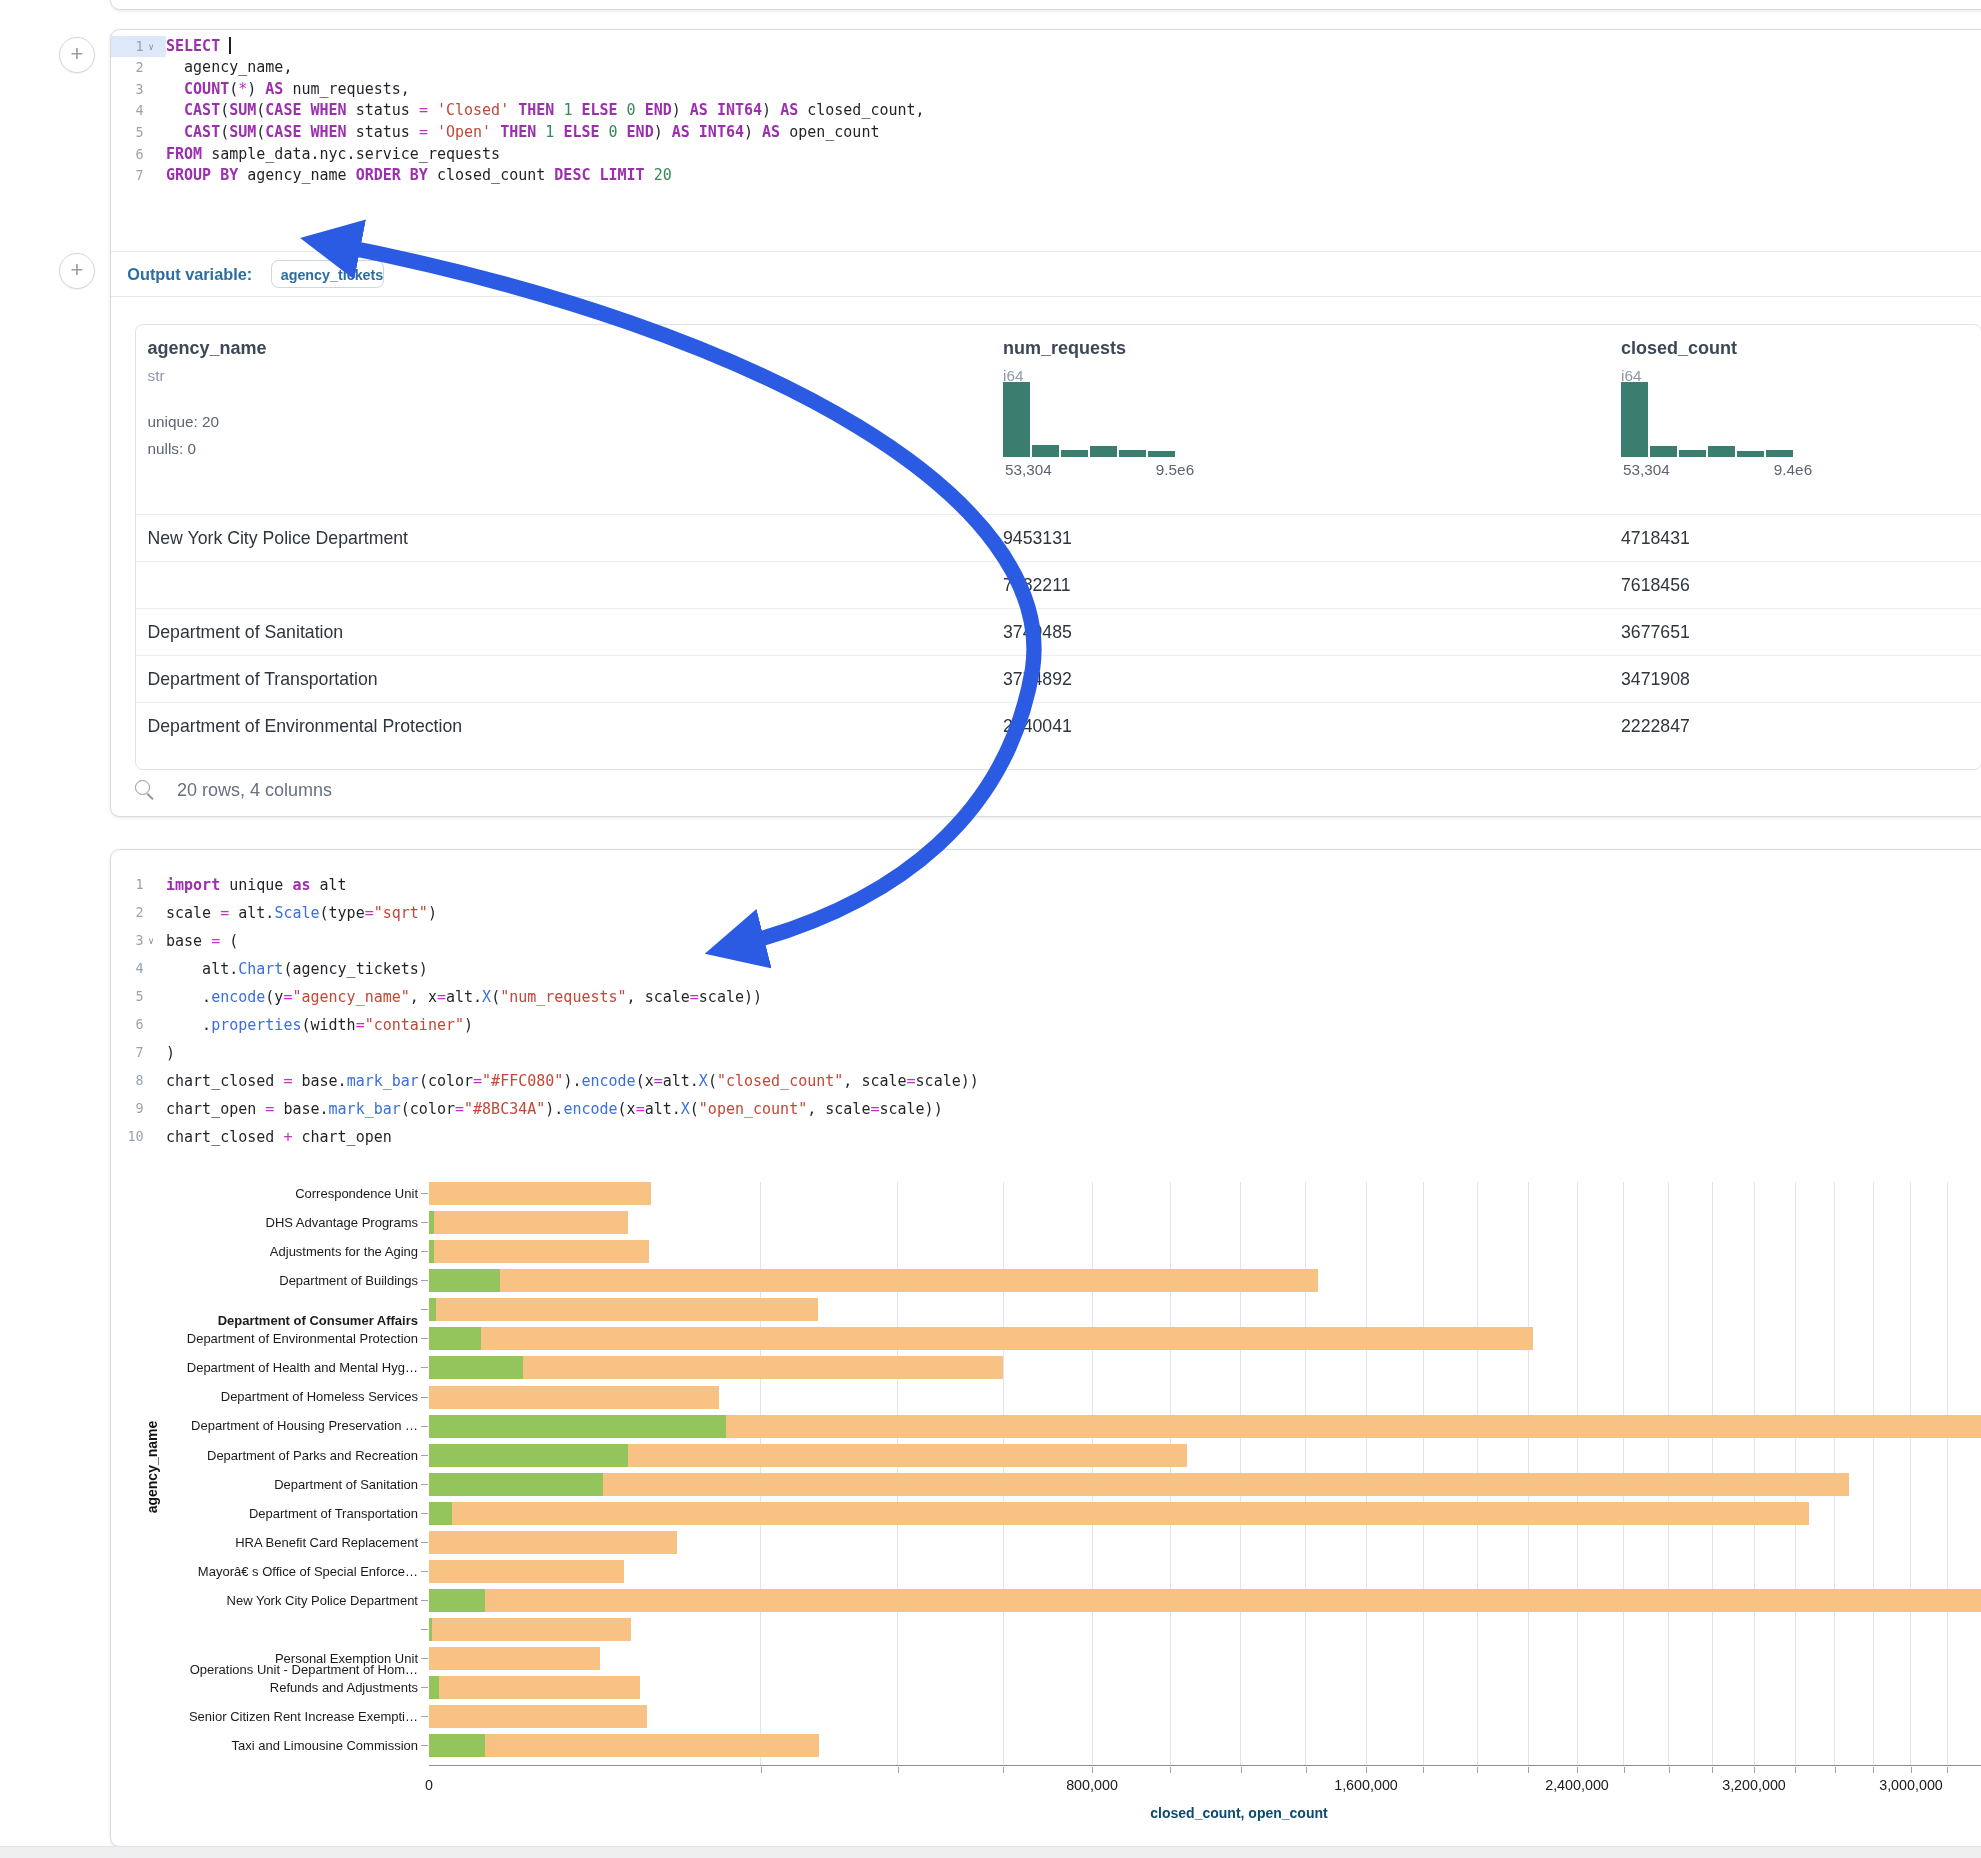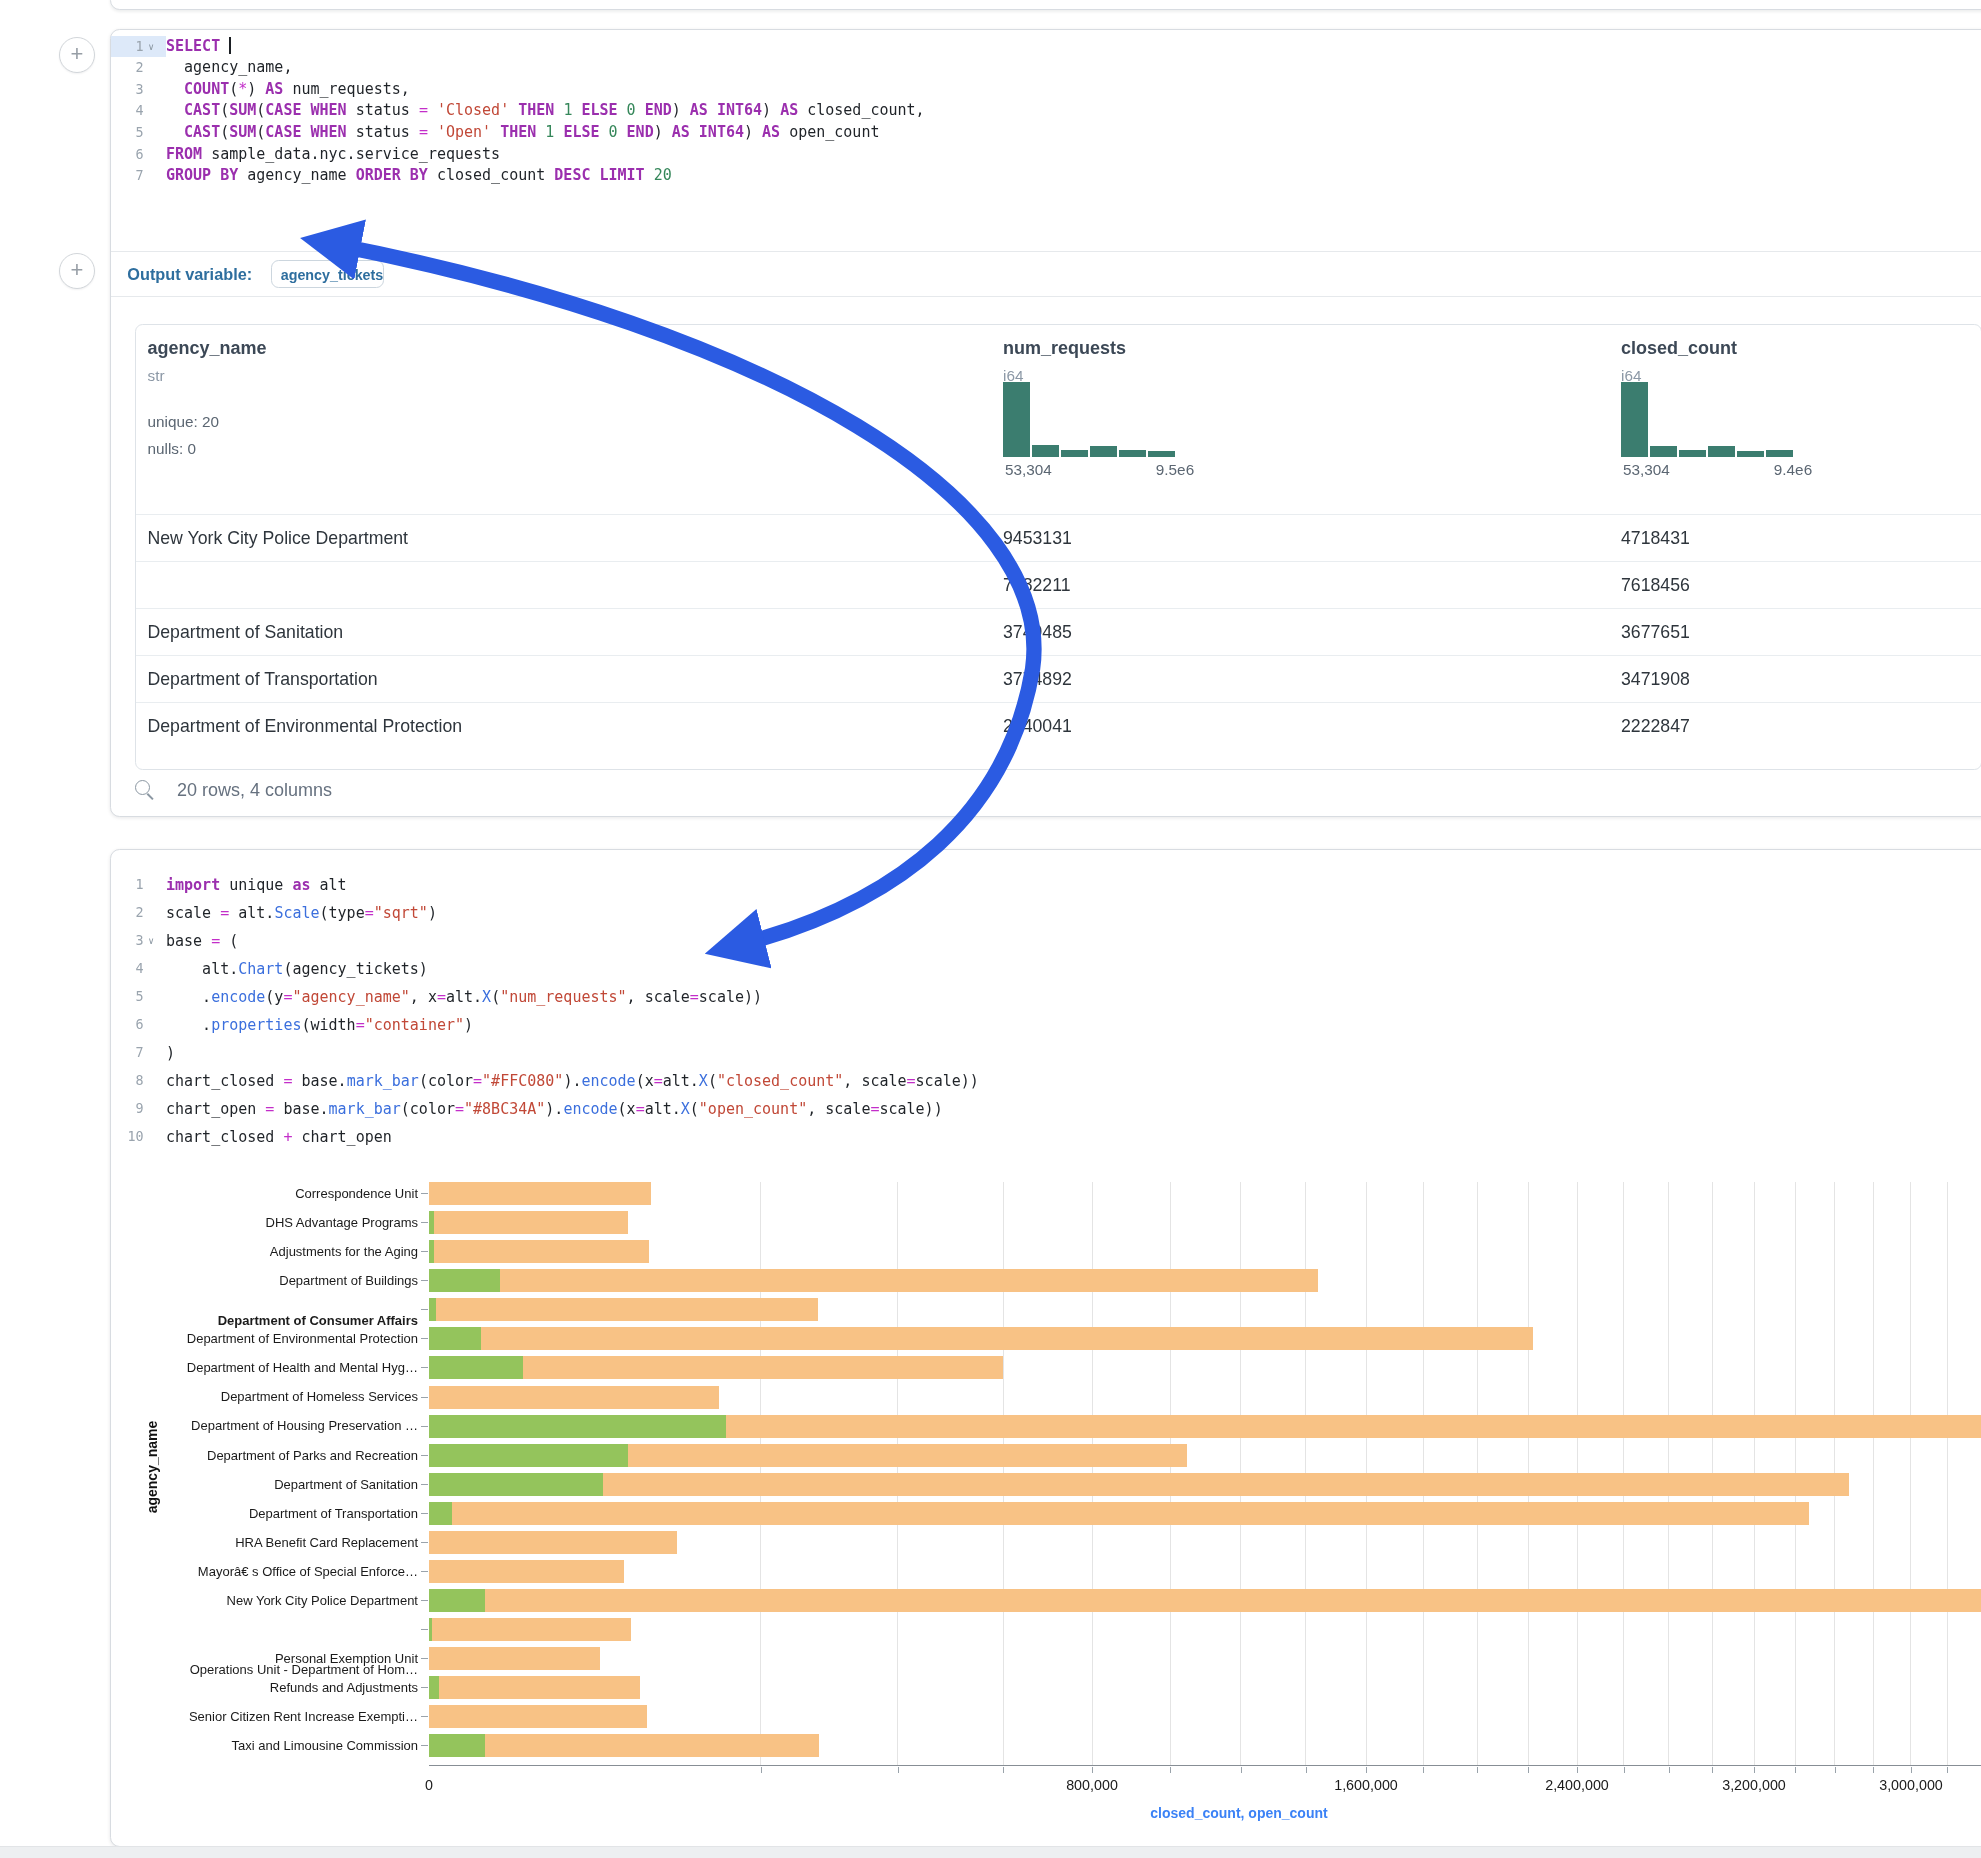--- a/index.html
+++ b/index.html
@@ -59,21 +59,21 @@
   .chart-wrap{position:absolute;left:0;top:332px;width:1888px;height:650px;}
   .ylab{position:absolute;left:0;width:307px;height:17px;line-height:17px;text-align:right;
         font-size:13px;color:#1b1b1b;white-space:nowrap;}
   .ydash{position:absolute;left:310px;width:6.7px;height:1.4px;background:#9aa3ab;}
   .plot{position:absolute;left:318px;top:0;width:1568px;height:583px;overflow:hidden;}
   .gridline{position:absolute;top:0;width:1px;height:583px;background:#e4e4e4;}
   .bar{position:absolute;height:23px;}
   .axisline{position:absolute;left:318px;top:583px;width:1568px;height:1.4px;background:#878e95;}
   .xtick{position:absolute;top:585px;width:1px;height:5.7px;background:#9aa3ab;}
   .xticklab{position:absolute;top:595px;transform:translateX(-50%);font-size:14.3px;color:#1b1b1b;}
-  .xtitle{position:absolute;top:623px;left:1128px;transform:translateX(-50%);font-size:14px;font-weight:bold;color:#3b82f6;}
+  .xtitle{position:absolute;top:623px;left:1128px;transform:translateX(-50%);font-size:14px;font-weight:bold;color:#0c4a6e;}
   .ytitle{position:absolute;left:41px;top:285px;transform:translate(-50%,-50%) rotate(-90deg);
         font-size:14px;font-weight:bold;color:#111;white-space:nowrap;}
   .arrow-overlay{position:absolute;left:0;top:0;pointer-events:none;z-index:40;}
 </style>
 </head>
 <body>
 
 <div class="top-fragment"></div>
 
 <div class="plus-btn" style="top:37px">+</div>

